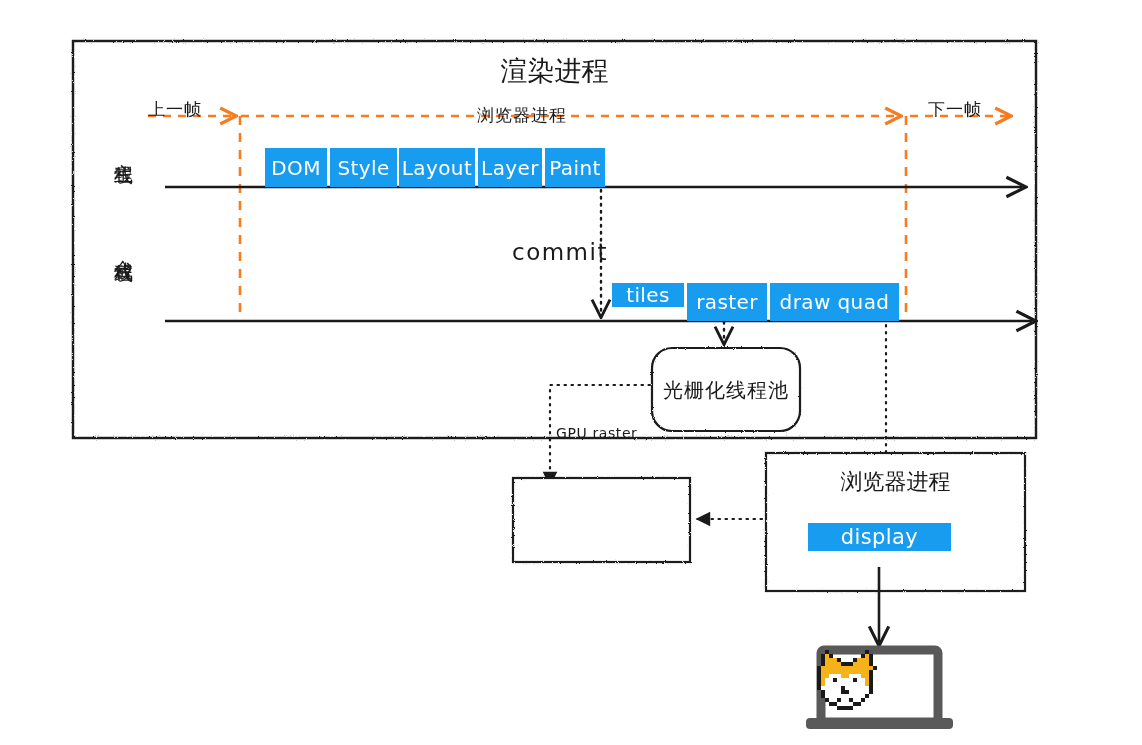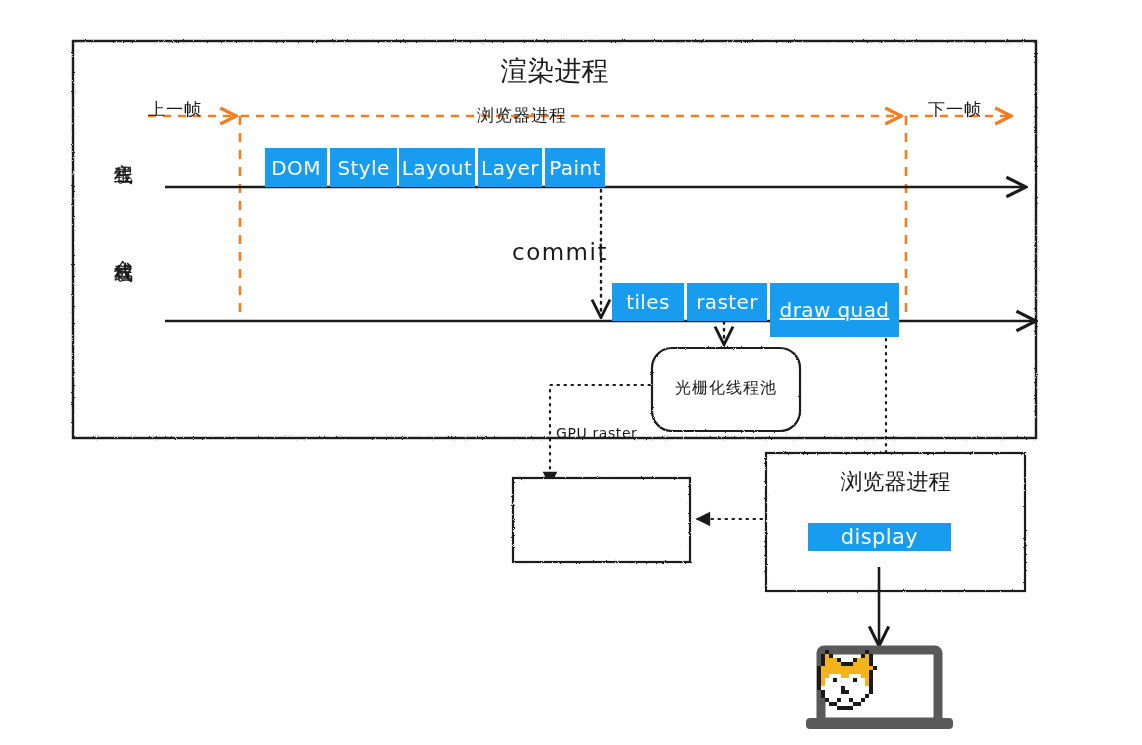--- a/index.html
+++ b/index.html
@@ -61,21 +61,21 @@
     display: flex;
     align-items: center;
     justify-content: center;
     font-size: 20px;
     box-sizing: border-box;
     letter-spacing: 0.4px;
   }
   .commit-label { font-size: 23px; letter-spacing: 1.5px; }
   .gpuraster-label { font-size: 14px; letter-spacing: 0.6px; }
   .boxtitle { font-size: 22px; }
-  .pool-label { font-size: 16px; letter-spacing: 1px; }
+  .pool-label { font-size: 20px; letter-spacing: 1px; }
   .display-label { font-size: 21px; }
 
   .doge-wrap {
     position: absolute;
     left: 817px;
     top: 650px;
     width: 60px;
     height: 58px;
   }
   .doge-px {
@@ -184,23 +184,23 @@
   <div class="lbl vert-label cjk" style="left:113px; top:244px;">合成线程</div>
 
   <div class="stage-box mono-ish" style="left:265px; top:148px; width:62px; height:39px;">DOM</div>
   <div class="stage-box mono-ish" style="left:330px; top:148px; width:67px; height:39px;">Style</div>
   <div class="stage-box mono-ish" style="left:399px; top:148px; width:76px; height:39px;">Layout</div>
   <div class="stage-box mono-ish" style="left:478px; top:148px; width:64px; height:39px;">Layer</div>
   <div class="stage-box mono-ish" style="left:545px; top:148px; width:60px; height:39px;">Paint</div>
 
   <div class="lbl commit-label mono-ish" style="left:512px; top:241px;">commit</div>
 
-  <div class="stage-box mono-ish" style="left:612px; top:283px; width:72px; height:38px;">tiles</div>
+  <div class="stage-box mono-ish" style="left:612px; top:283px; width:72px; height:24px;">tiles</div>
   <div class="stage-box mono-ish" style="left:687px; top:283px; width:80px; height:38px;">raster</div>
-  <div class="stage-box mono-ish" style="left:770px; top:283px; width:129px; height:54px;text-decoration:underline;">draw quad</div>
+  <div class="stage-box mono-ish" style="left:770px; top:283px; width:129px; height:38px;">draw quad</div>
 
   <div class="lbl pool-label cjk" style="left:652px; top:380px; width:148px; text-align:center;">光栅化线程池</div>
 
   <div class="lbl gpuraster-label mono-ish" style="left:556px; top:426px;">GPU raster</div>
 
 
   <div class="lbl boxtitle cjk" style="left:766px; top:471px; width:259px; text-align:center;">浏览器进程</div>
 
   <div class="stage-box display-label mono-ish" style="left:808px; top:523px; width:143px; height:28px;">display</div>
 

